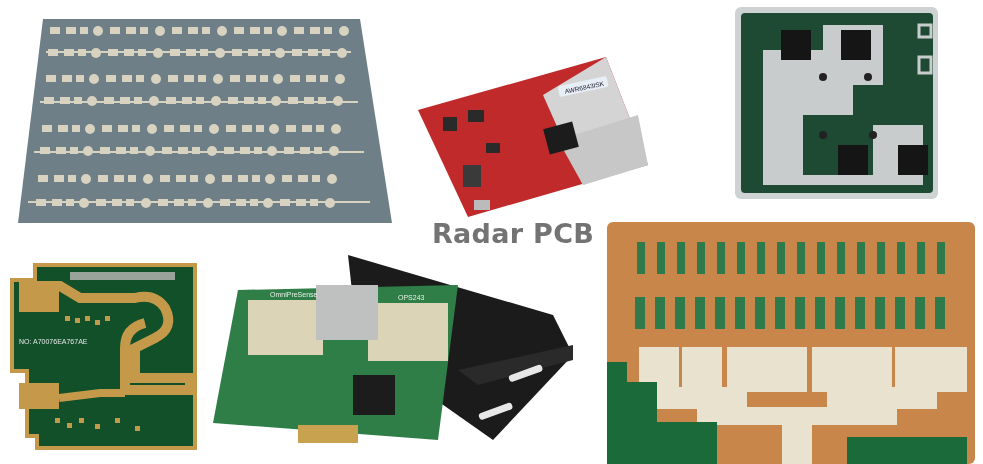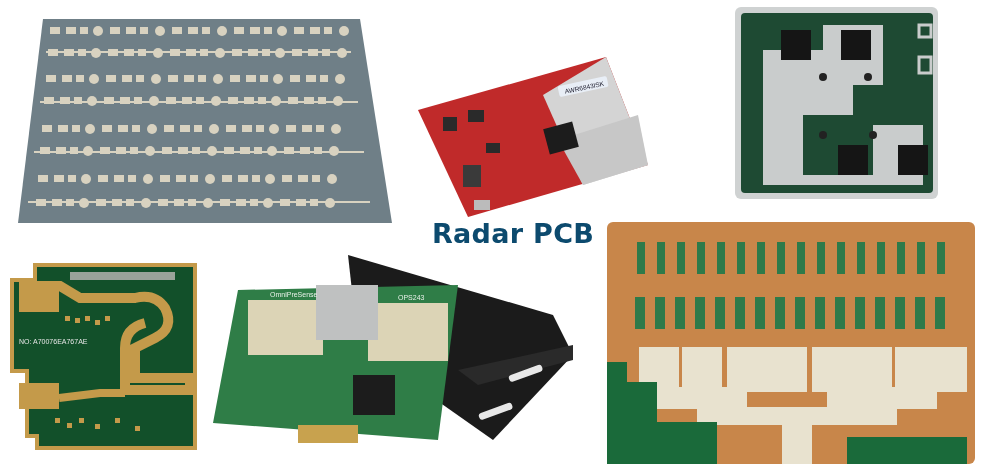--- a/index.html
+++ b/index.html
@@ -1,18 +1,18 @@
 <!DOCTYPE html>
 <html><head>
 <meta charset="utf-8">
 <style>
   html,body{margin:0;padding:0;background:#ffffff;}
   body{width:983px;height:464px;position:relative;overflow:hidden;font-family:"Liberation Sans",sans-serif;}
   .abs{position:absolute;}
-  .title{left:432px;top:218px;font-size:27px;font-weight:700;color:#0c4a6e;letter-spacing:0.3px;font-family:"DejaVu Sans","Liberation Sans",sans-serif;}
+  .title{left:432px;top:218px;font-size:27px;font-weight:700;color:#737373;letter-spacing:0.3px;font-family:"DejaVu Sans","Liberation Sans",sans-serif;}
 </style>
 </head>
 <body>
 
 <div class="abs" style="left:10px;top:15px;width:390px;height:215px;">
   <svg width="390" height="215" viewBox="0 0 390 215">
     <polygon points="33,4 350,4 382,208 8,208" fill="#6f7f87"></polygon>
     <g fill="#d8d2c0">
 
       <g id="rowset">

